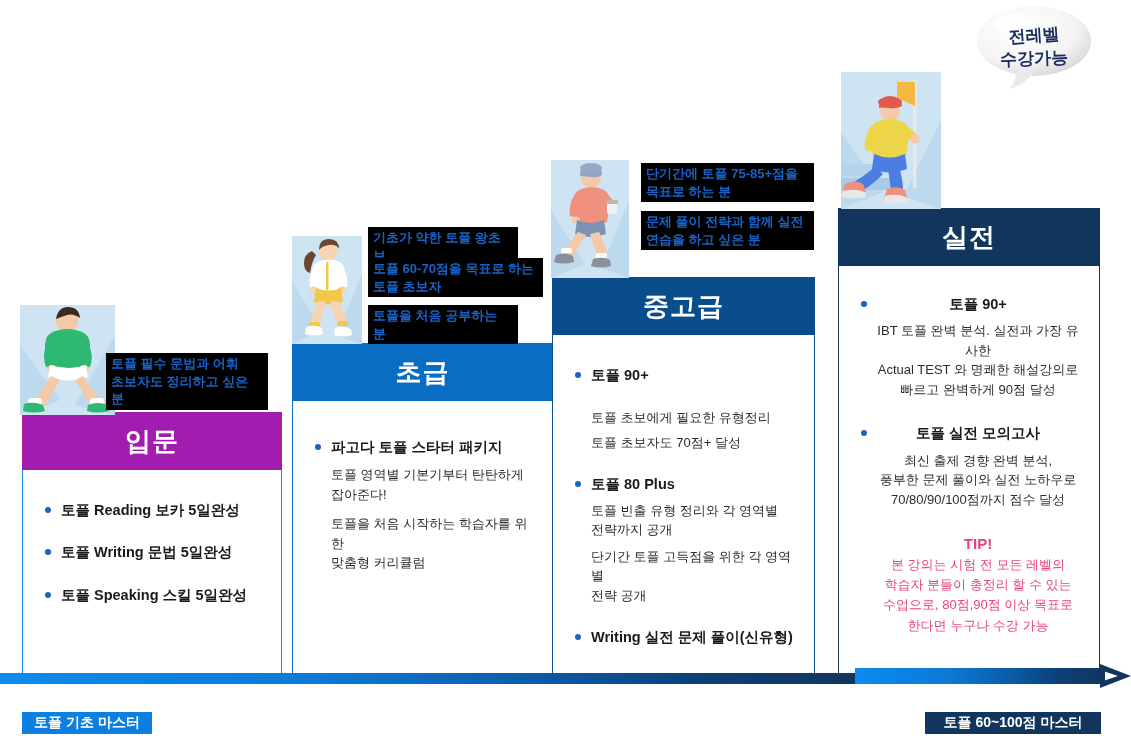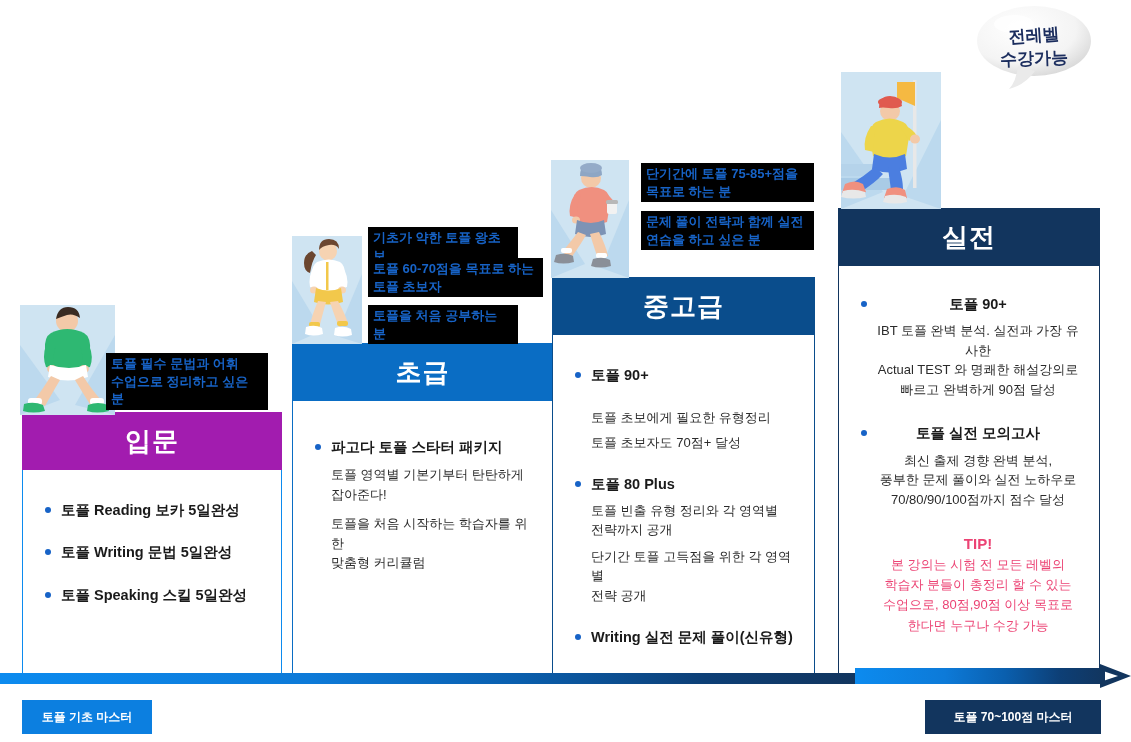--- a/index.html
+++ b/index.html
@@ -93,22 +93,22 @@
   .bubble-l1 { font-size: 17px; transform: rotate(-4deg); }
   .bubble-l2 { font-size: 17px; transform: rotate(-2deg); margin-top: 2px; }
 
   
   #arrowbar { position: absolute; left: 0; bottom: 52px; width: 1131px; height: 26px; }
 
   
   .pill {
     position: absolute;
     display: flex; align-items: center; justify-content: center;
-    color: #ffffff; font-weight: bold; font-size: 12px;
-    height: 34px;
+    color: #ffffff; font-weight: bold; font-size: 14px;
+    height: 22px;
   }
   .pill-left  { background: #0c7fe0; left: 22px;  bottom: 8px; width: 130px; }
   .pill-right { background: #12355e; left: 925px; bottom: 8px; width: 176px; }
 </style>
 </head>
 <body>
 
 <div id="stage">
 
   <div class="col lv1" style="left:22px; top:412px; width:260px; height:268px;">
@@ -155,21 +155,21 @@
       <path d="M31 71 q-9 14 -17 25 l11 5 q9-16 15-26z" fill="#f3c9a8"></path>
       <path d="M63 71 q9 14 18 24 l-10 6 q-10-16 -16-26z" fill="#f3c9a8"></path>
       <rect x="8" y="93" width="14" height="7" rx="3" fill="#ffffff"></rect>
       <rect x="70" y="93" width="14" height="7" rx="3" fill="#ffffff"></rect>
       <path d="M4 99 q10-3 19 1 l2 6 q-12 3 -22 0z" fill="#2eb872"></path>
       <path d="M68 100 q10-4 20 0 l1 6 q-12 3 -22 0z" fill="#2eb872"></path>
     </svg>
   </div>
 
   <div class="note" style="left:106px; top:353px; width:162px;">토플 필수 문법과 어휘
-수업으로 정리하고 싶은 분</div>
+초보자도 정리하고 싶은 분</div>
 
   <div class="col lv2" style="left:292px; top:343px; width:261px; height:337px;">
     <div class="col-head" style="top:0; height:58px;">
       <span style="font-size:26px;">초급</span>
     </div>
     <div class="col-body" style="top:58px;">
       <div class="items" style="padding-top:36px;">
         <div class="item">
           <div class="item-title">
             <span class="dot"></span>
@@ -368,16 +368,16 @@
     </defs>
     <rect x="0" y="9" width="860" height="11" fill="url(#abg)"></rect>
     <rect x="855" y="4" width="250" height="16" fill="url(#abg)"></rect>
     <path d="M1100 0 L1131 12 L1100 24 L1100 18 L1118 12 L1100 6 Z" fill="#12355e"></path>
   </svg>
 
   <div class="pill pill-left">
     <span>토플 기초 마스터</span>
   </div>
   <div class="pill pill-right">
-    <span>토플 70~100점 마스터</span>
+    <span>토플 60~100점 마스터</span>
   </div>
 
 </div>
 
 </body></html>

